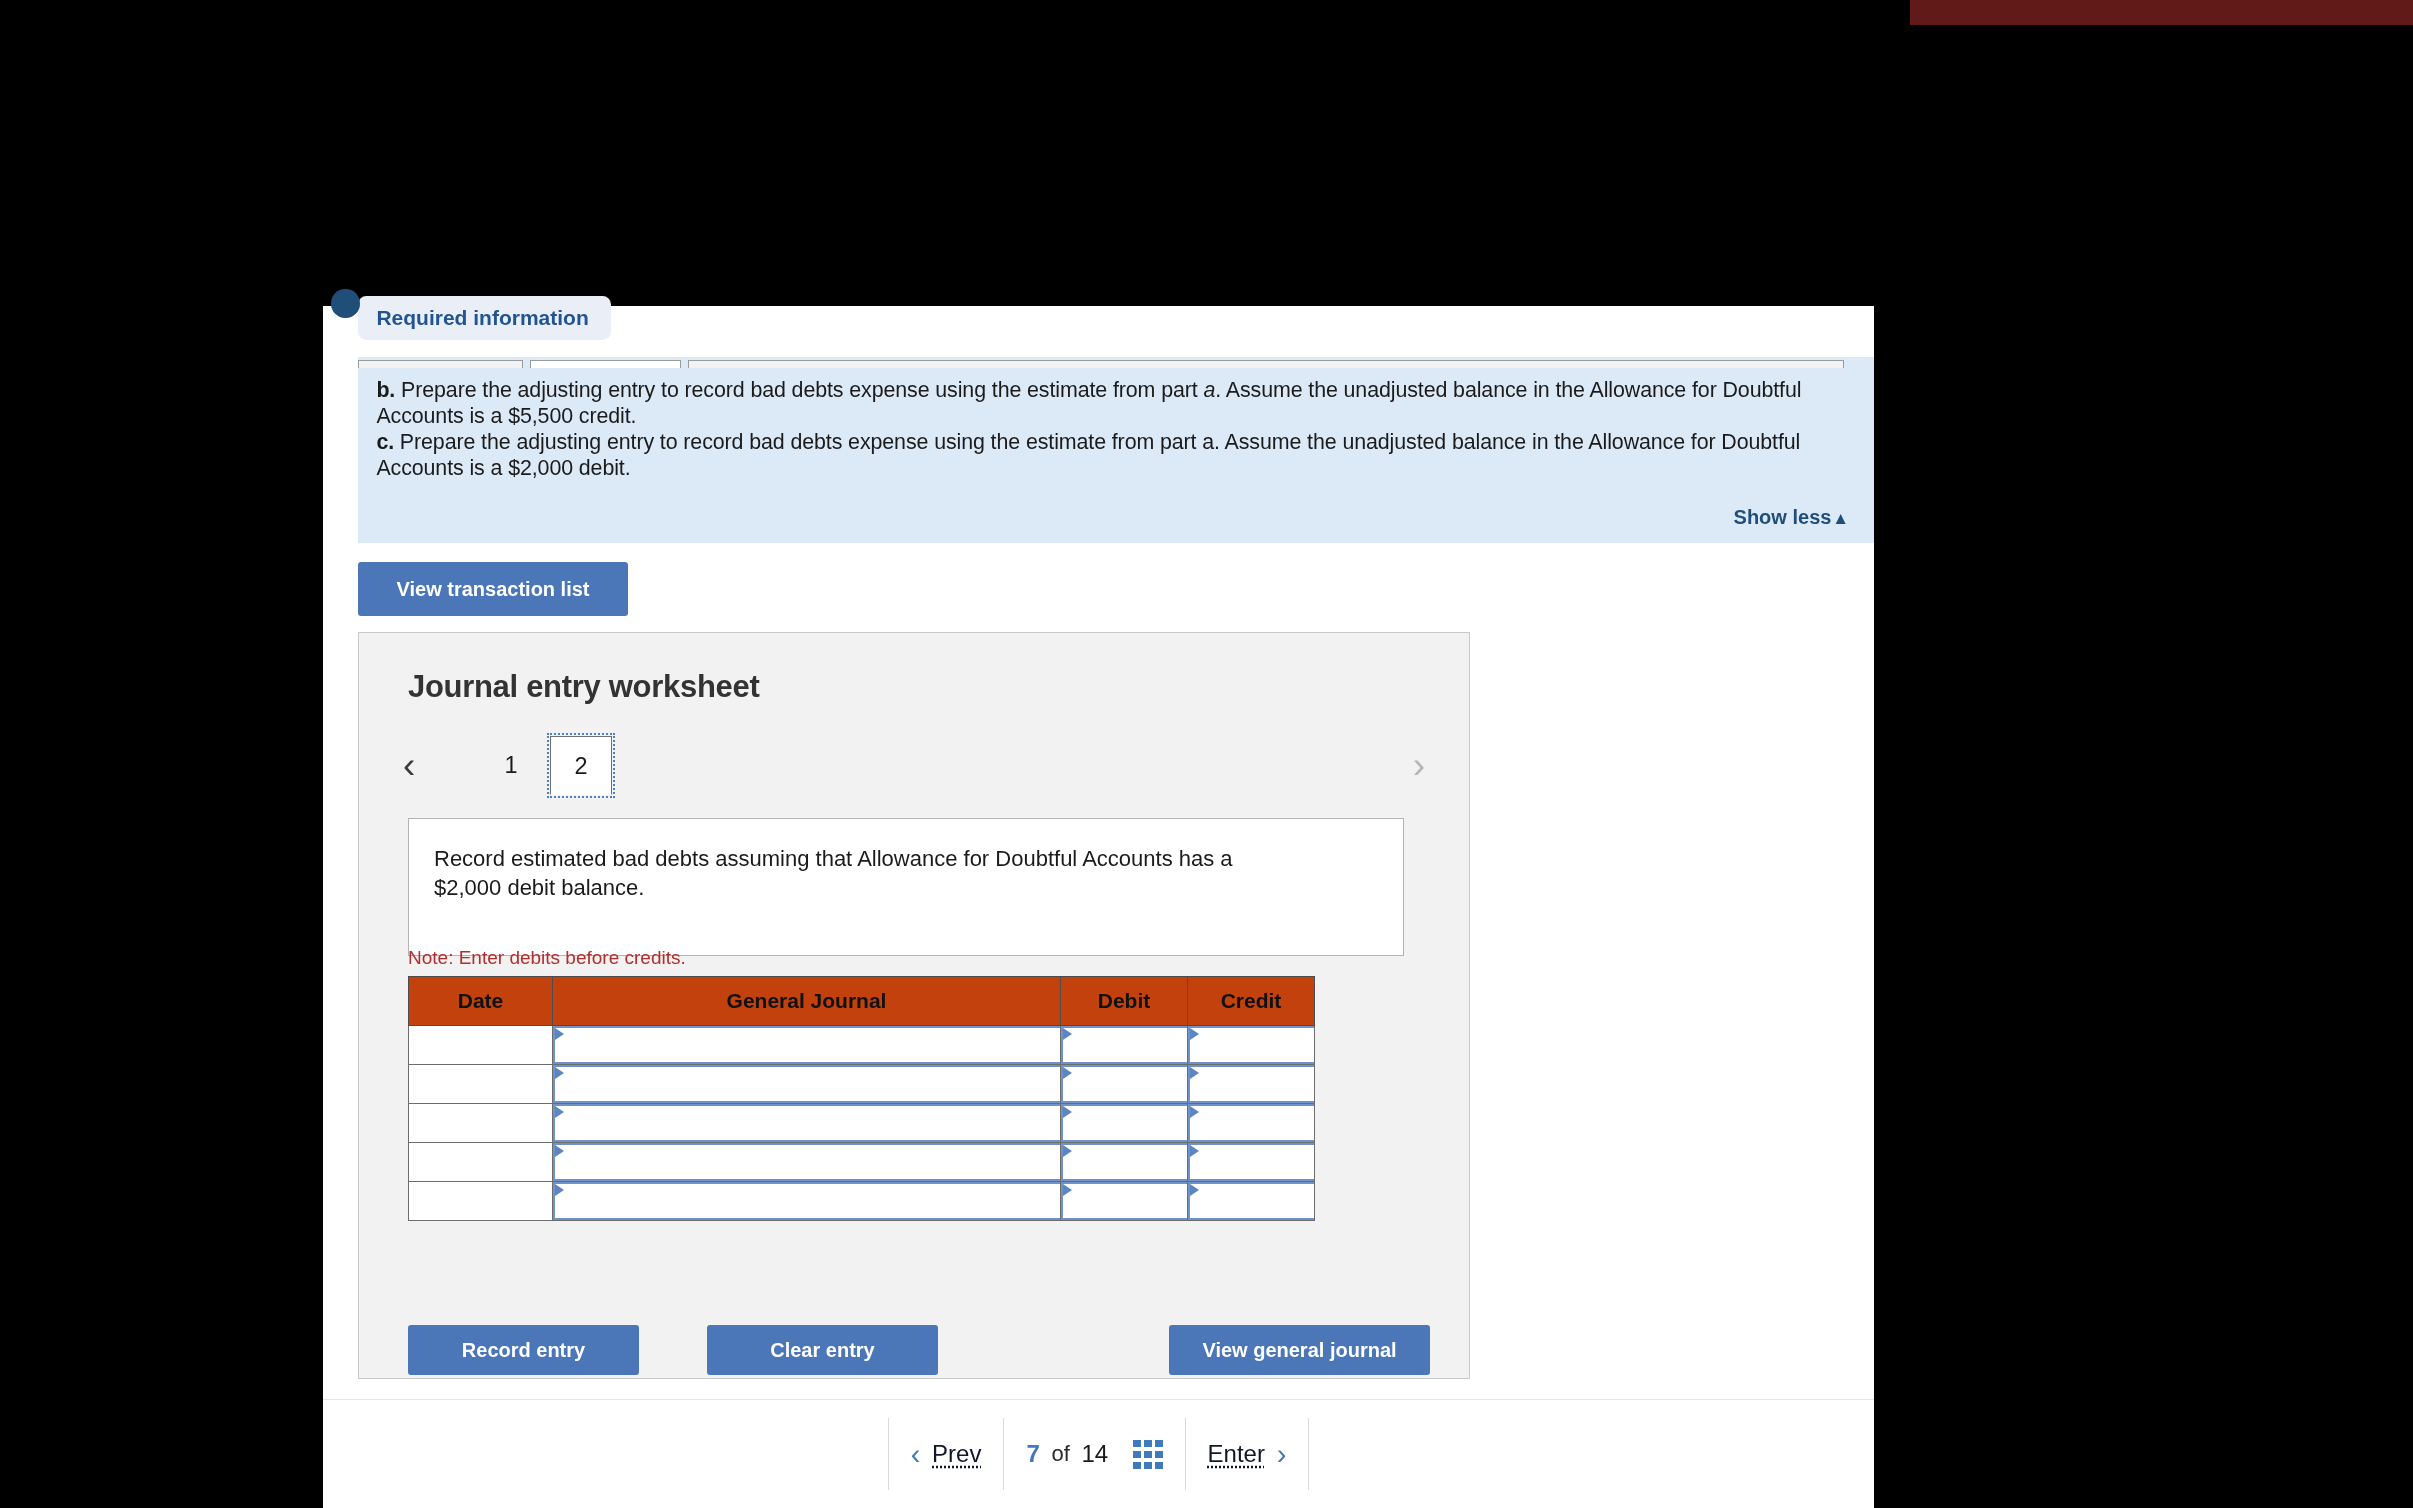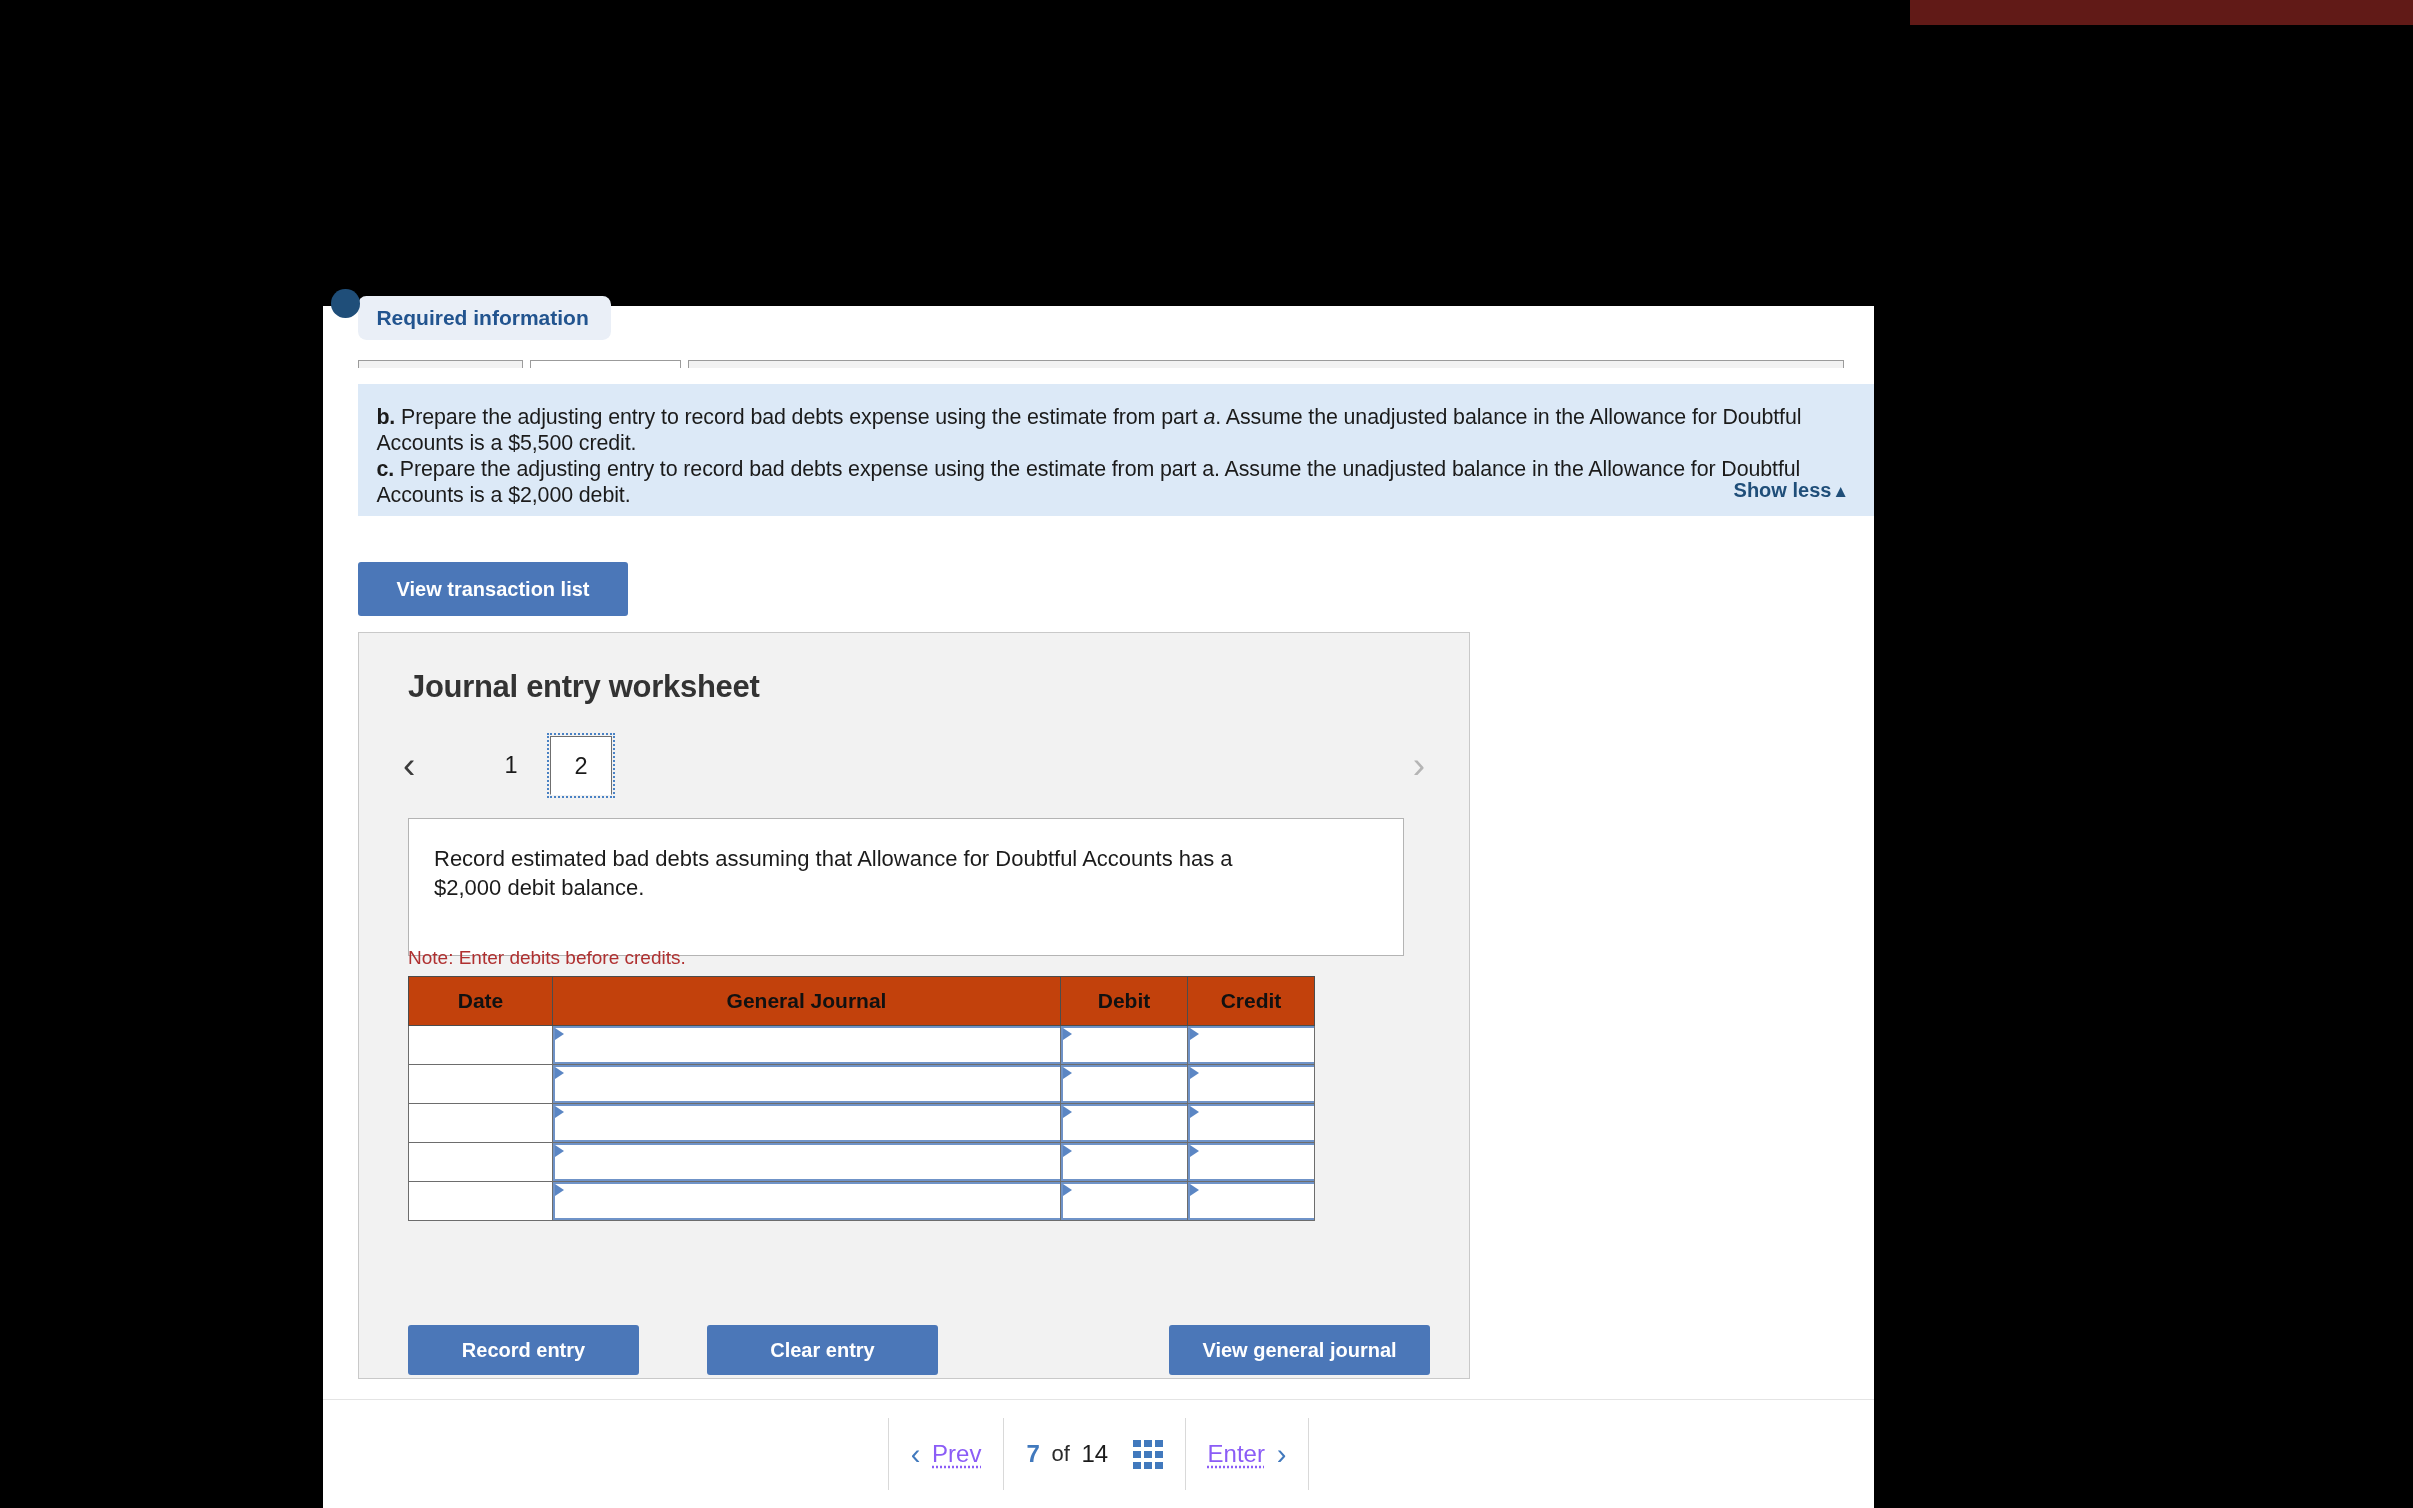--- a/index.html
+++ b/index.html
@@ -73,23 +73,23 @@
     border: 0.8px solid #9B9B9B;
     border-bottom: none;
   }
   .tab-frag.a { left: 35px;  width: 165px; }
   .tab-frag.b { left: 207px; width: 151px; background:#ffffff; }
   .tab-frag.c { left: 365px; width: 1156px; }
 
   
   .req-banner {
     position: absolute;
-    left: 35px; top: 78px;
+    left: 35px; top: 51px;
     width: 1516px;
-    height: 132px;
+    height: 186px;
     background: #DCE9F7;
     padding: 20px 25px 0 18.4px;
     z-index: 3;
   }
   .req-line {
     font-size: 21.4px;
     color: #1b1b1b;
     line-height: 26px;
     letter-spacing: -0.1px;
   }
@@ -308,21 +308,21 @@
   }
   .nav-cell + .nav-cell { border-left: none; }
   .nav-chev {
     color: #4179BD;
     font-size: 29px;
     line-height: 1;
     font-weight: 400;
   }
   .nav-link {
     font-size: 24px;
-    color: #8b5cf6;
+    color: #0f172a;
     text-decoration: underline;
     text-decoration-style: dotted;
     text-underline-offset: 4.2px;
     cursor: pointer;
   }
   .page-cur { color:#4179BD; font-size:24px; font-weight:bold; }
   .page-of  { color:#2b2b2b; font-size:22px; }
   .page-tot { color:#1b1b1b; font-size:24px; }
   .grid-icon {
     display: grid;

